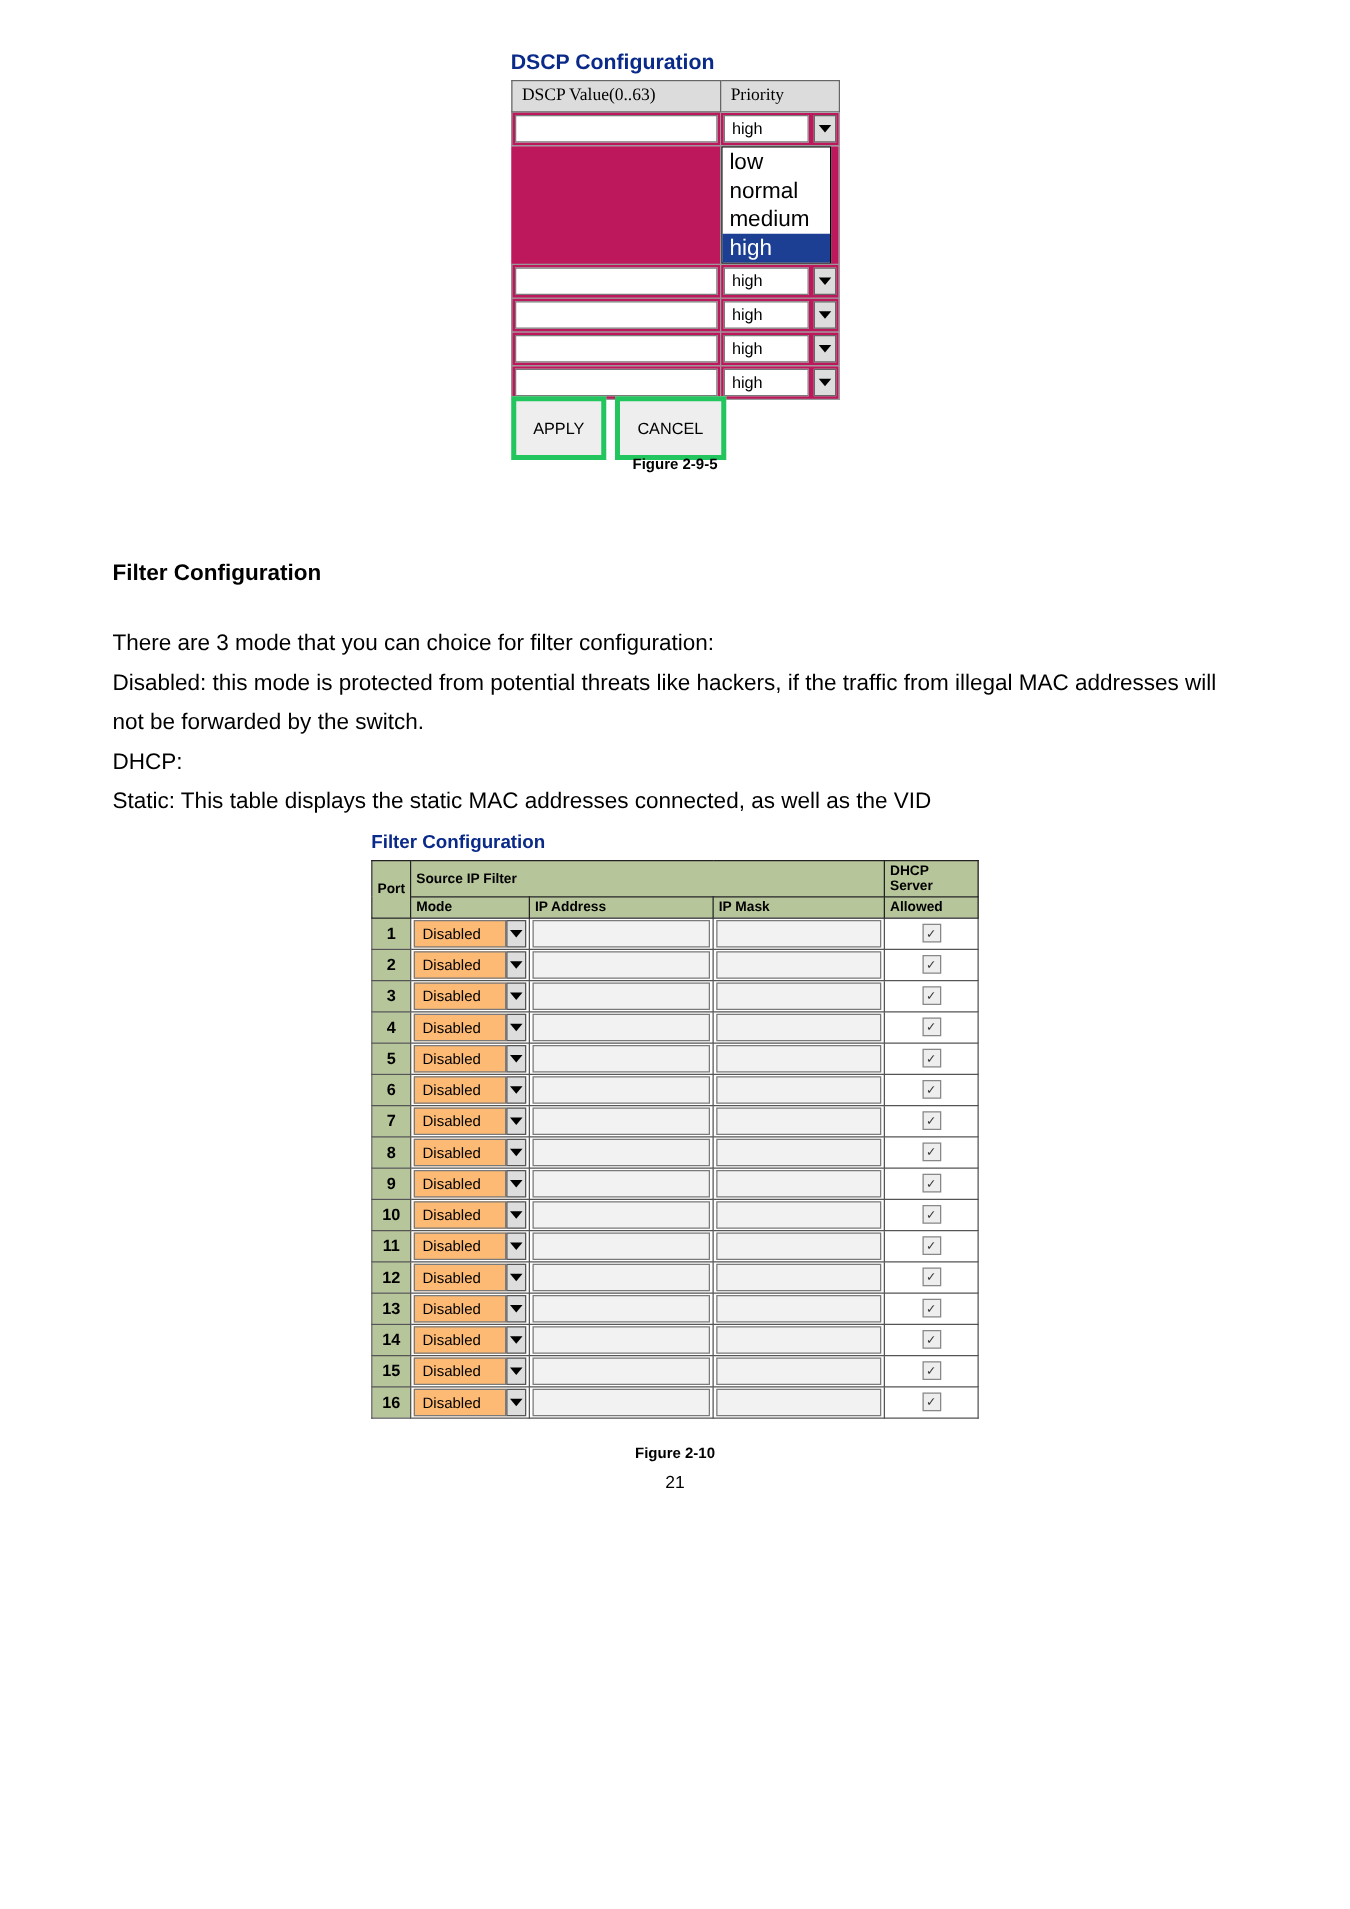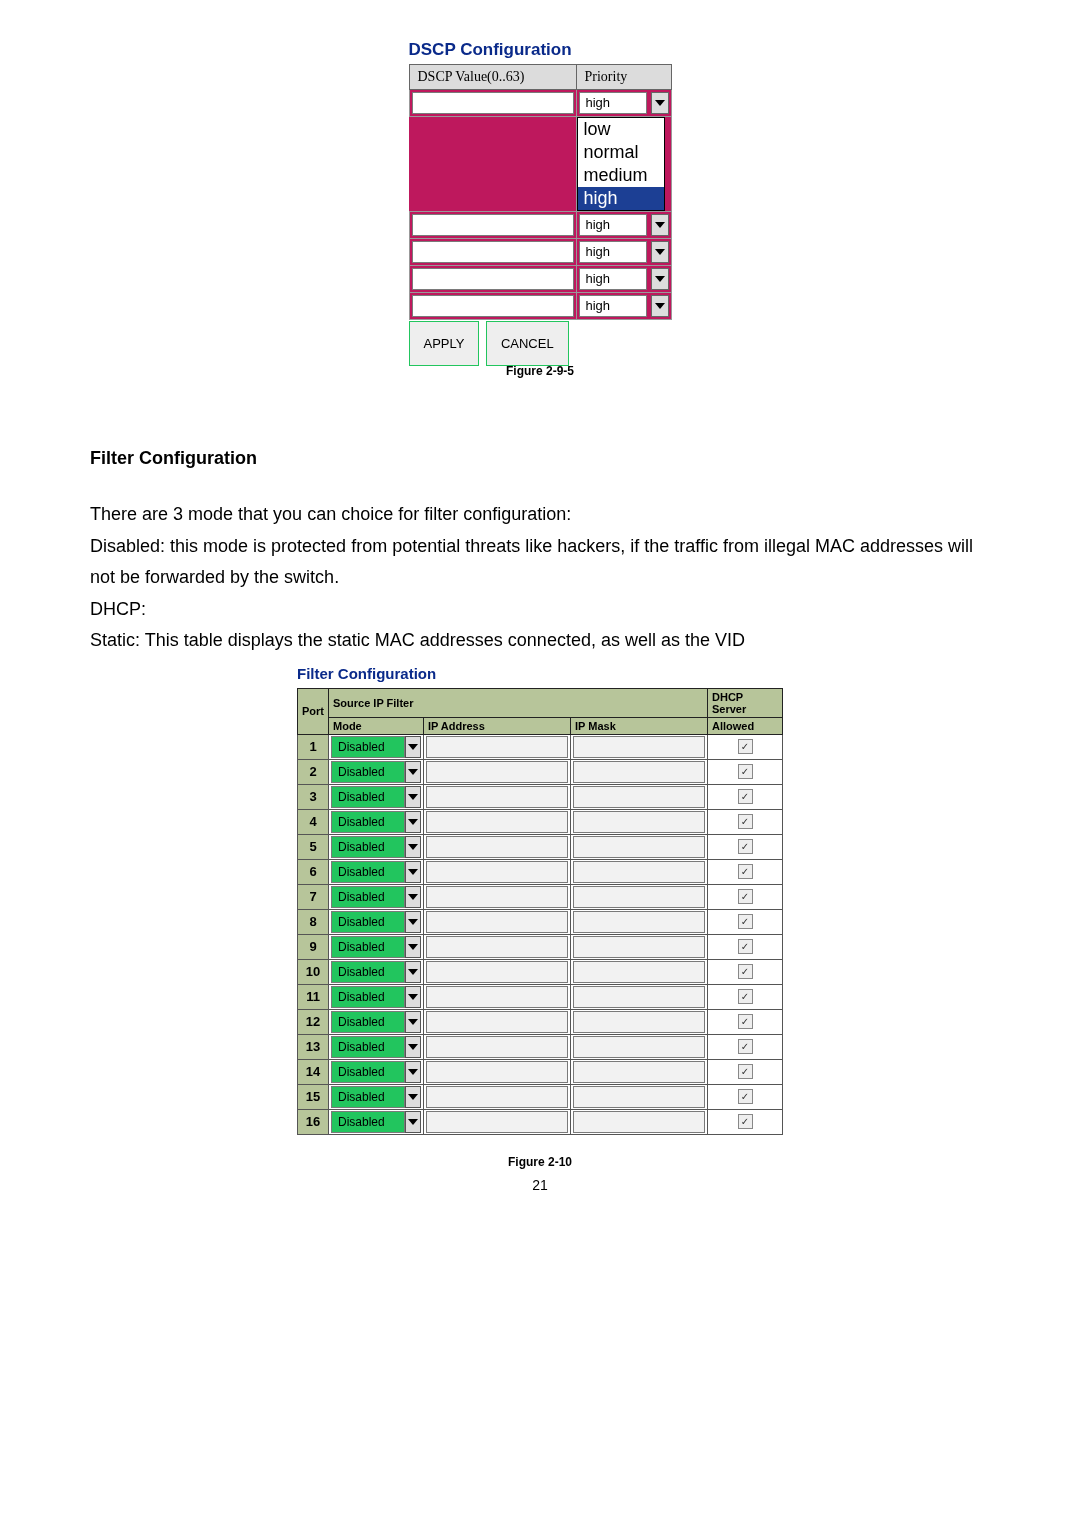--- a/index.html
+++ b/index.html
@@ -97,21 +97,21 @@
     background: #dcdcdc !important;
     text-align: center;
     font-family: "Times New Roman", serif;
     font-size: 15px;
   }
   .btn-row {
     margin-top: 14px;
   }
   .btn {
     background: #eee;
-    border: 1px solid #22c55e;
+    border: 4px solid #22c55e;
     padding: 14px 14px;
     font-size: 13px;
     margin-right: 2px;
   }
   .fig-caption {
     font-weight: bold;
     font-size: 12px;
     text-align: center;
     margin-top: 12px;
   }
@@ -159,21 +159,21 @@
     font-size: 13px;
   }
   .mode-sel {
     display: flex;
     align-items: center;
     width: 90px;
   }
   .mode-text {
     flex: 1;
     border: 1px solid #7a7a7a;
-    background: #22c55e;
+    background: #fdba74;
     text-align: left;
     padding: 2px 6px;
     font-size: 12px;
     height: 16px;
     line-height: 16px;
   }
   .mode-drop {
     width: 14px;
     height: 20px;
     border: 1px solid #555;

